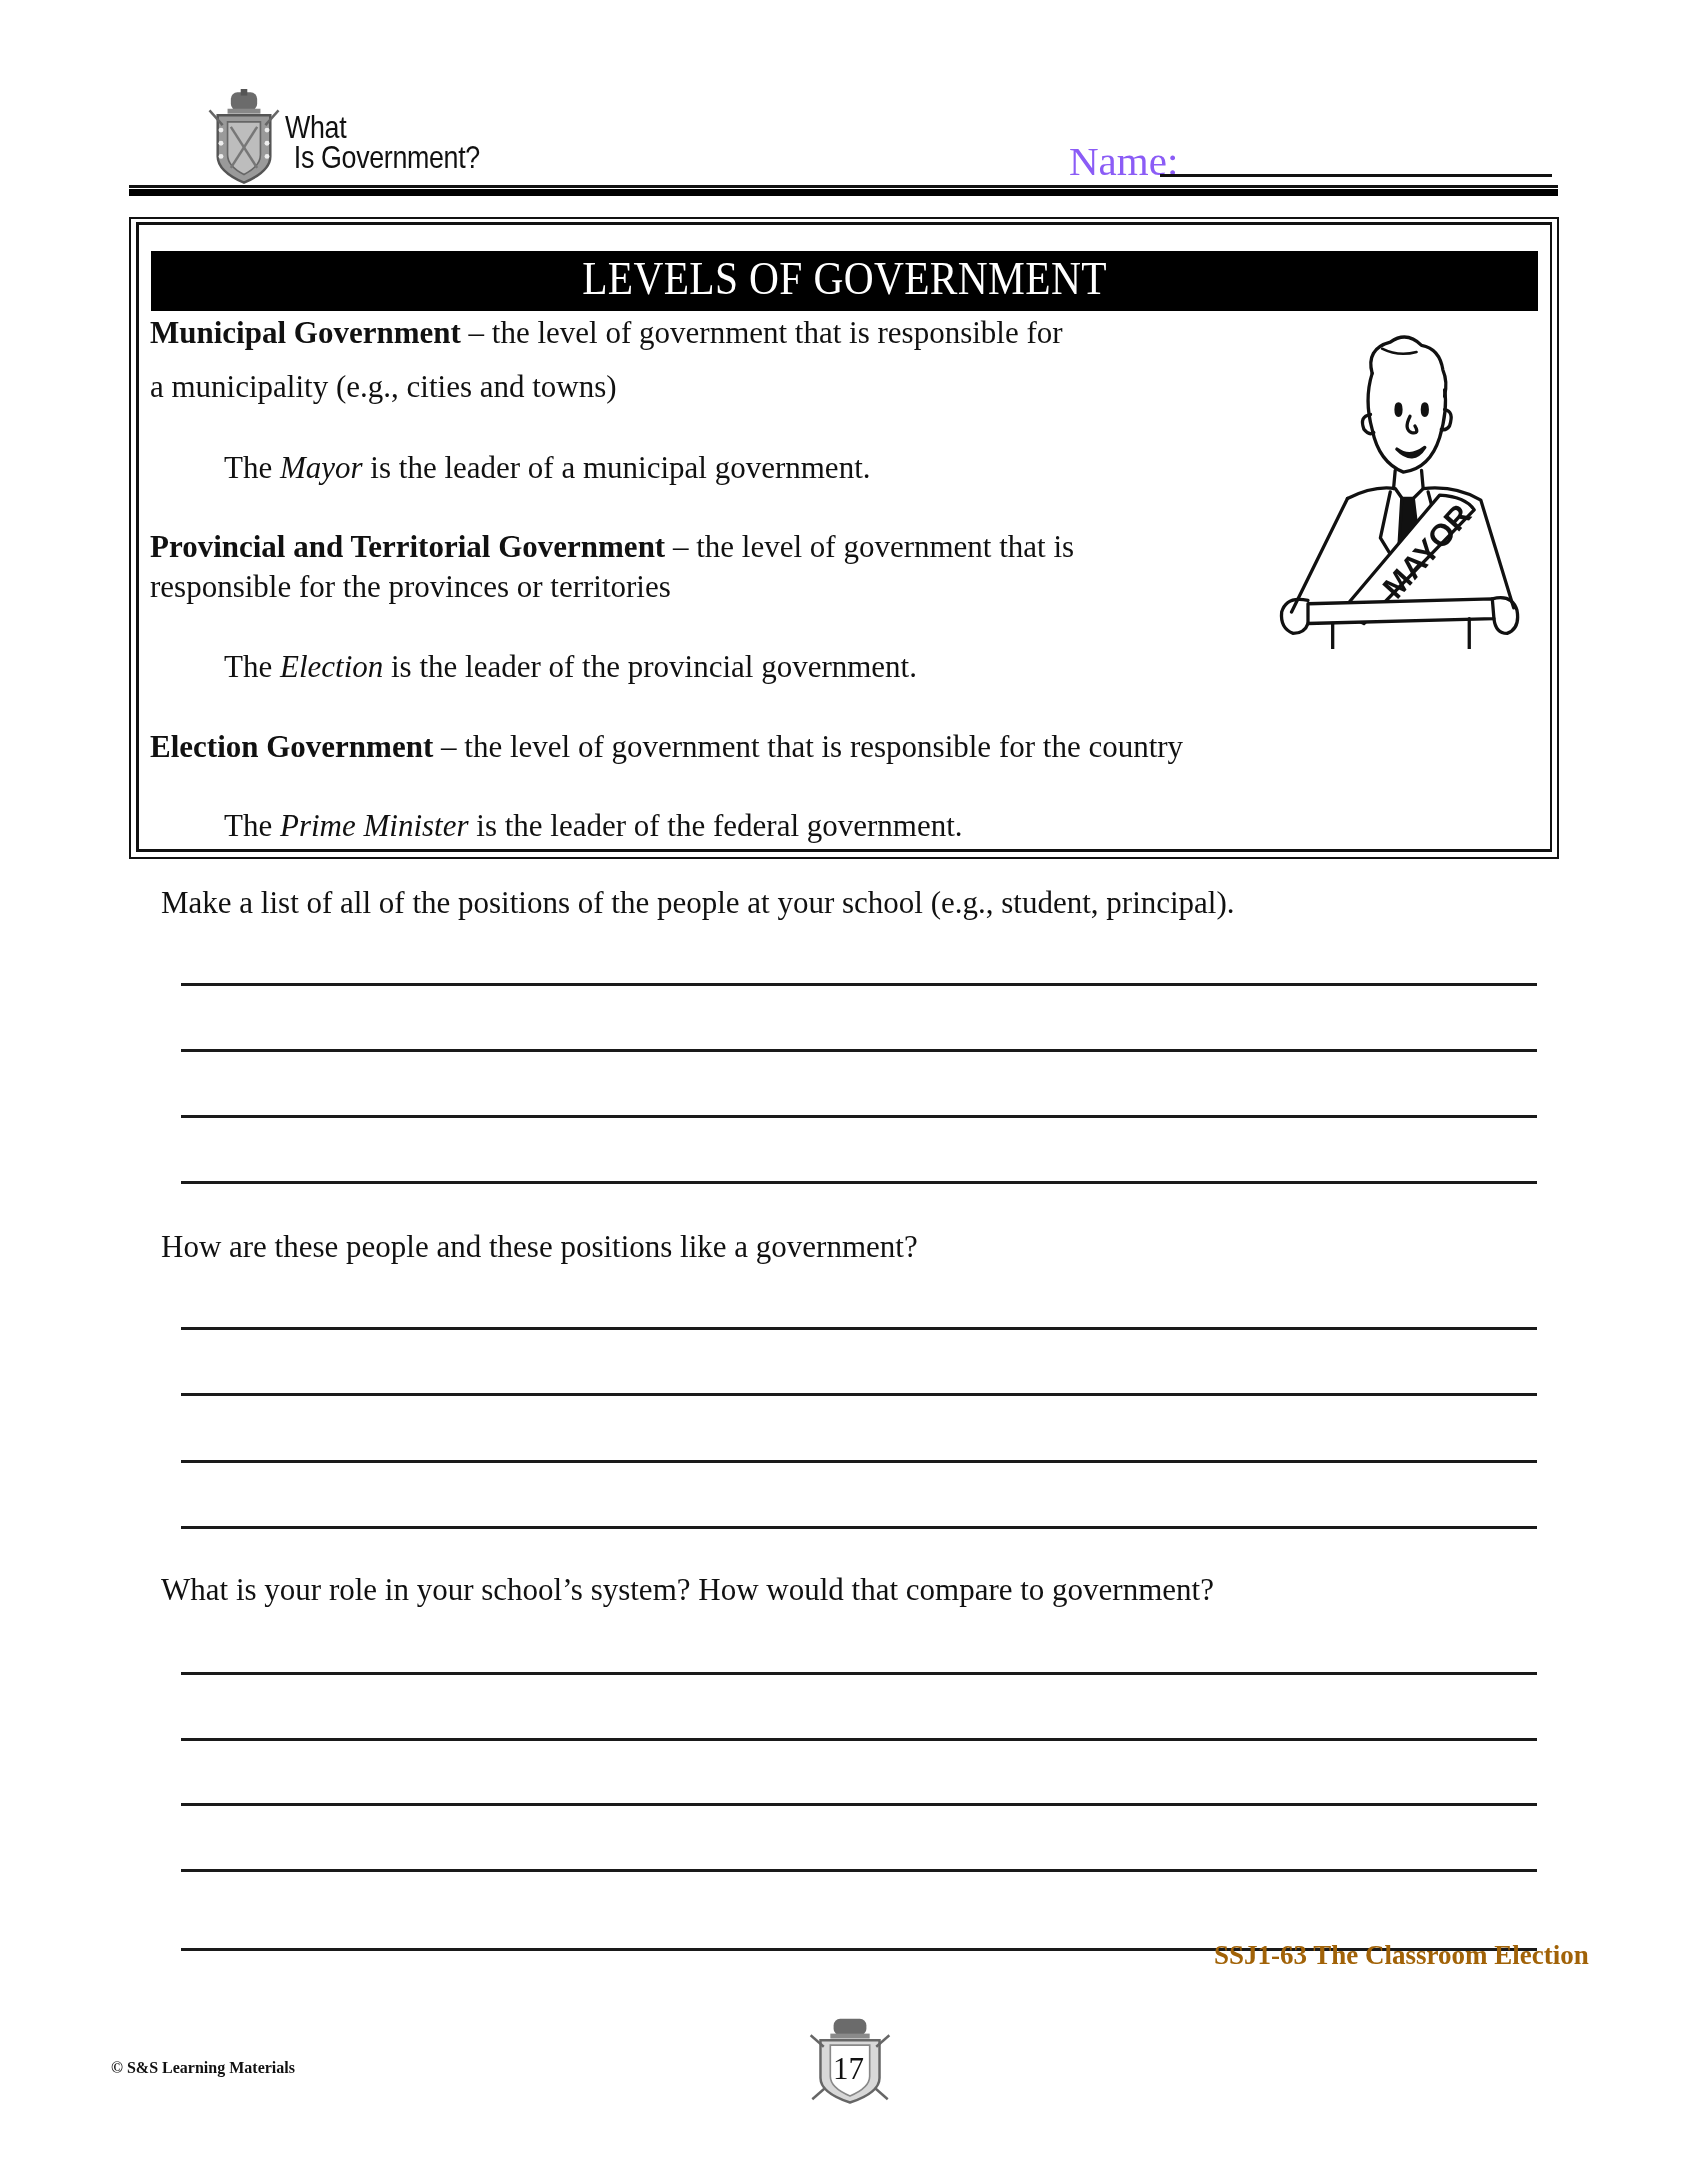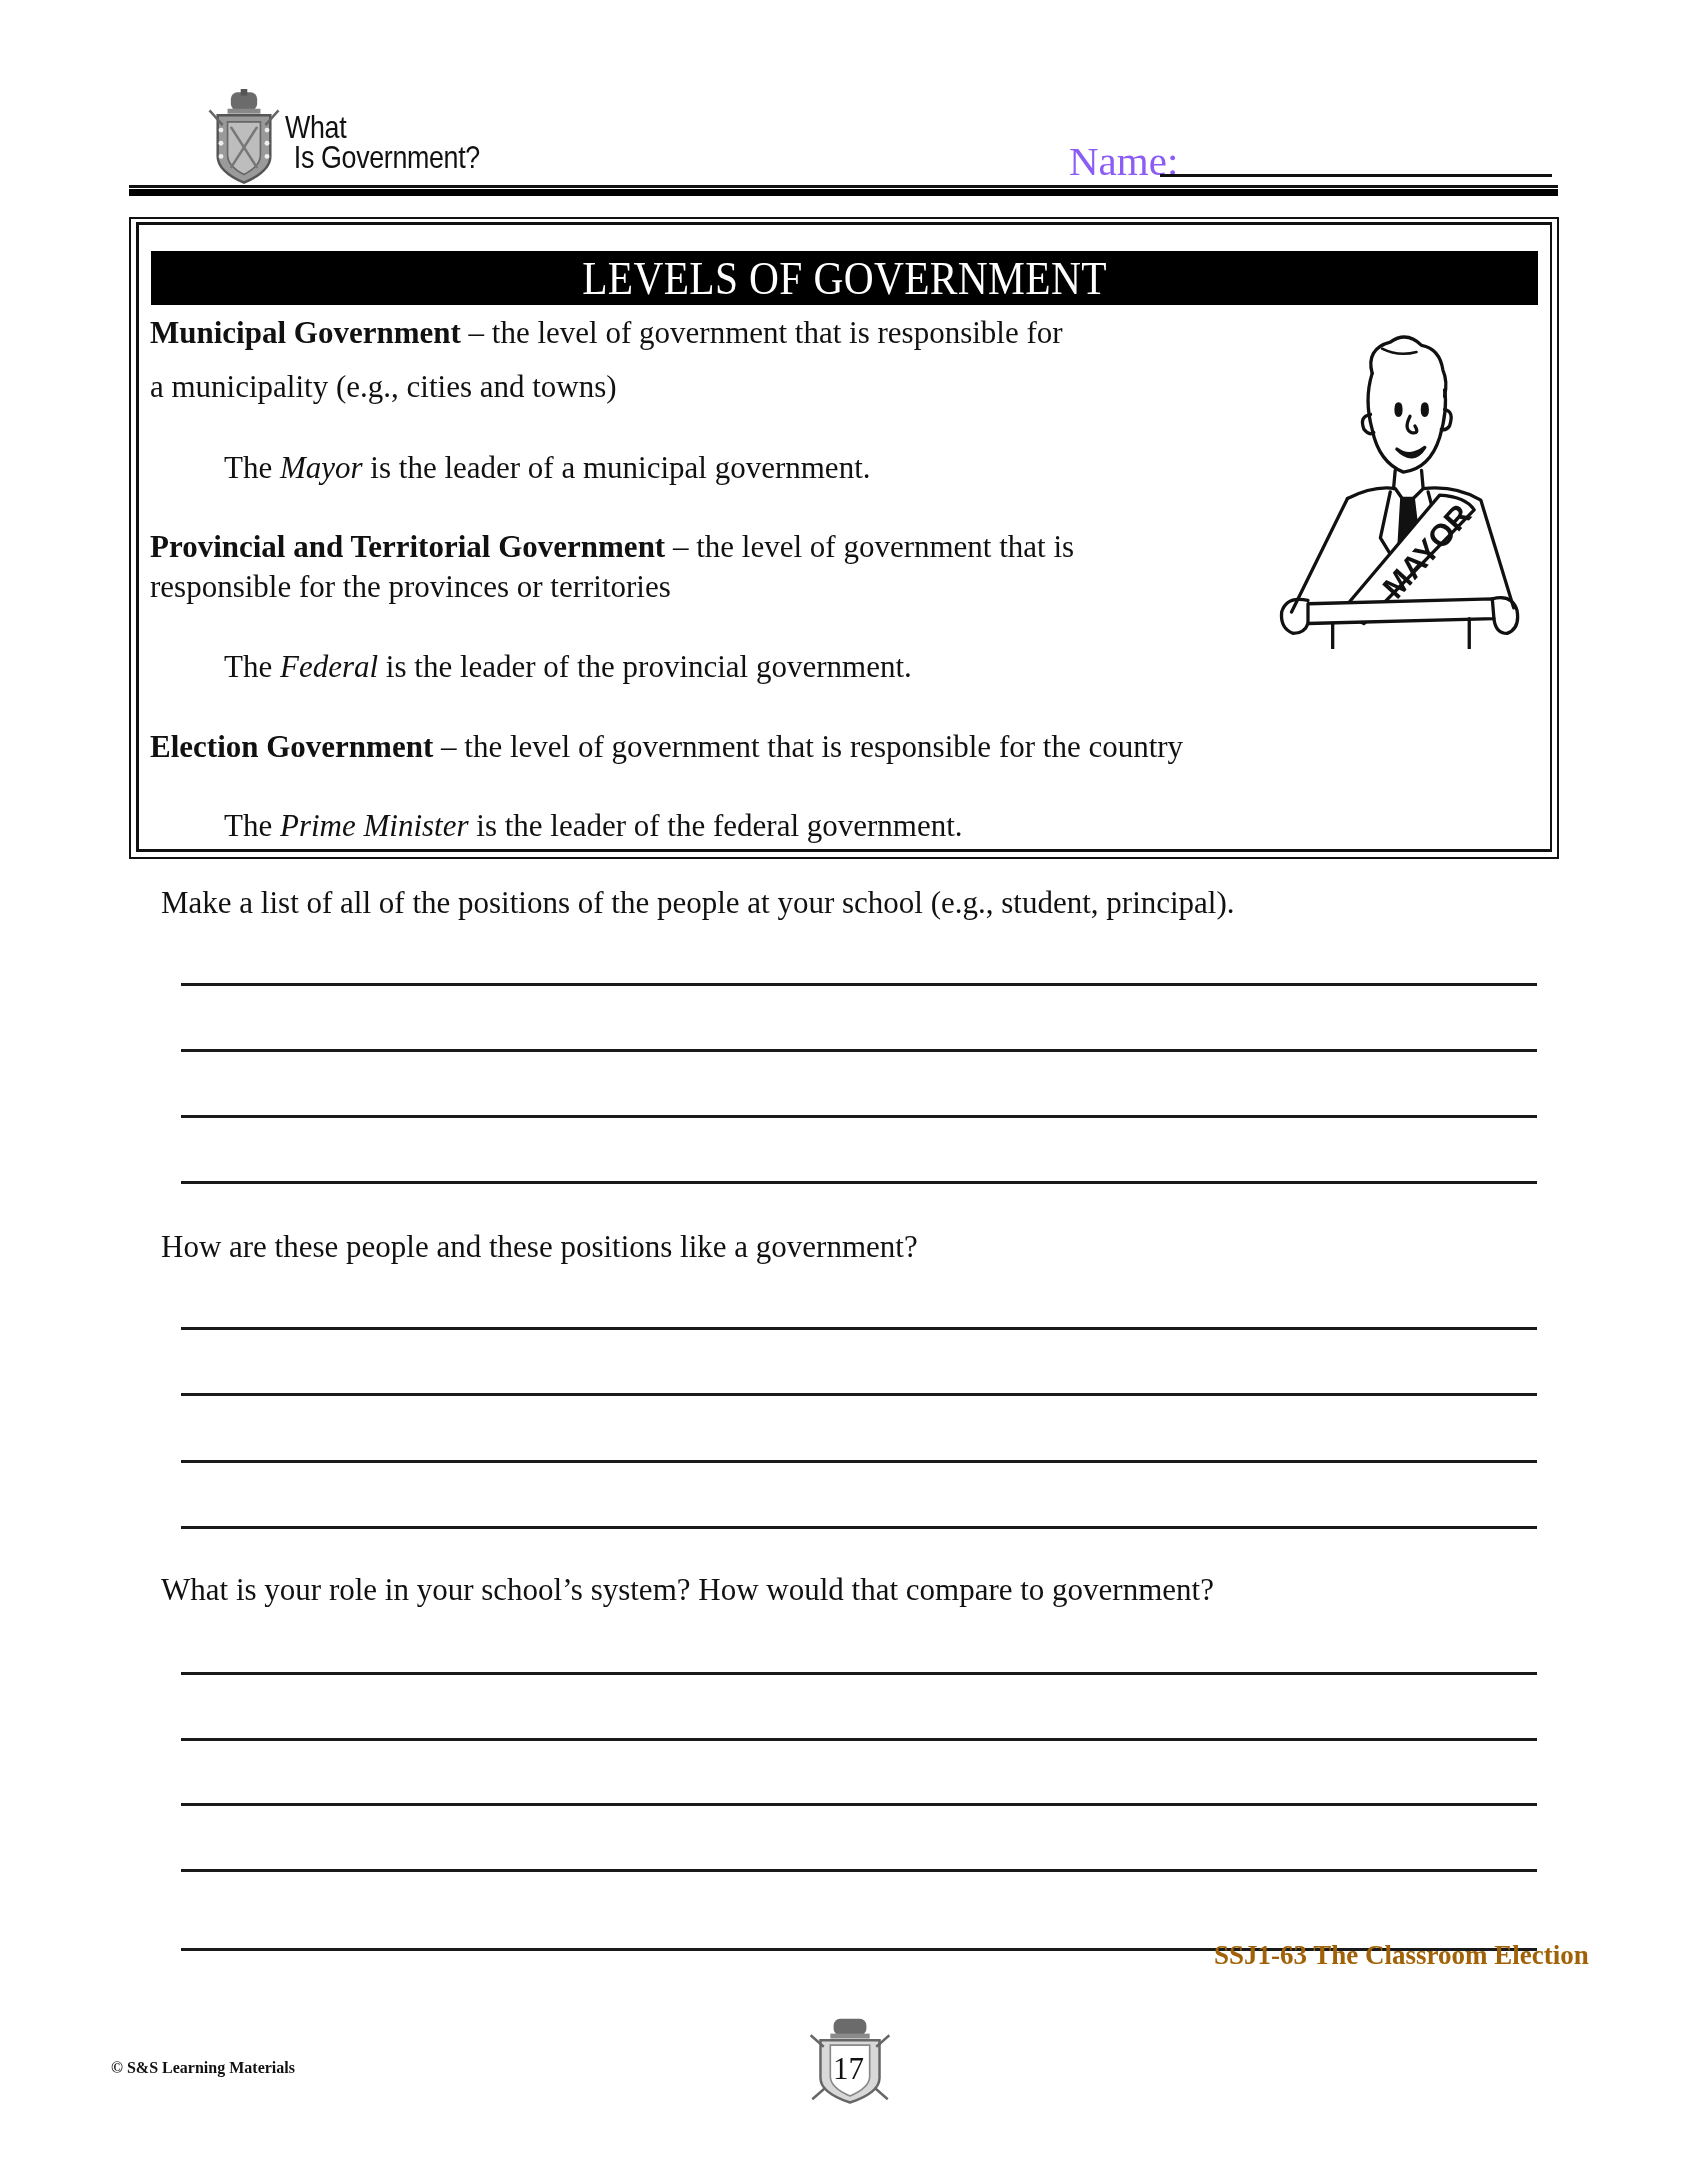--- a/index.html
+++ b/index.html
@@ -10,21 +10,21 @@
     .hdr-title { position:absolute; left:285px; top:112px; font-family:"Liberation Sans", "DejaVu Sans", sans-serif; font-size:30.5px; line-height:30px; color:#111; transform:scaleX(0.88); transform-origin:left top; letter-spacing:-0.4px; }
     .hdr-title .l2 { display:block; padding-left:10px; }
     .name-label { position:absolute; left:1069px; top:145px; font-size:41px; line-height:33px; color:#8b5cf6; }
     .name-line { position:absolute; left:1160px; top:174px; width:392px; height:2.5px; background:#111; }
     .rule-thin { position:absolute; left:129px; top:185px; width:1429px; height:2.5px; background:#111; }
     .rule-thick { position:absolute; left:129px; top:189px; width:1429px; height:6.6px; background:#000; }
 
     
     .box-outer { position:absolute; left:129px; top:217px; width:1426px; height:638px; border:2.5px solid #111; }
     .box-inner { position:absolute; left:136px; top:222px; width:1411px; height:624px; border:3.3px solid #111; border-right-width:2.5px; }
-    .title-bar { position:absolute; left:151px; top:251px; width:1387px; height:54px; background:#000; }
+    .title-bar { position:absolute; left:151px; top:251px; width:1387px; height:60px; background:#000; }
     .title-text { position:absolute; left:0; top:0; width:100%; height:53px; text-align:center; color:#fff; font-size:46px; line-height:56px; letter-spacing:0.4px; transform:scaleX(0.9); }
 
     .para { position:absolute; left:150px; font-size:31px; line-height:40px; color:#111; white-space:nowrap; }
     .para b { font-weight:bold; }
     .para i { font-style:italic; }
     .indent { left:224px; }
 
     .mayor { position:absolute; left:1275px; top:324px; width:247px; height:325px; }
 
     
@@ -80,21 +80,21 @@
 <div class="para" style="top:367px;">a municipality (e.g., cities and towns)</div>
 <div class="para indent" style="top:448px;">
   <span>The </span><i>Mayor</i><span> is the leader of a municipal government.</span>
 </div>
 
 <div class="para" style="top:527px;">
   <b>Provincial and Territorial Government</b><span> – the level of government that is</span>
 </div>
 <div class="para" style="top:567px;">responsible for the provinces or territories</div>
 <div class="para indent" style="top:647px;">
-  <span>The </span><i>Federal</i><span> is the leader of the provincial government.</span>
+  <span>The </span><i>Election</i><span> is the leader of the provincial government.</span>
 </div>
 
 <div class="para" style="top:727px;">
   <b>Election Government</b><span> – the level of government that is responsible for the country</span>
 </div>
 <div class="para indent" style="top:806px;">
   <span>The </span><i>Prime Minister</i><span> is the leader of the federal government.</span>
 </div>
 
 <svg class="mayor" viewBox="0 0 300 395" fill="none" stroke="#111" stroke-width="4" stroke-linejoin="round" stroke-linecap="round">

